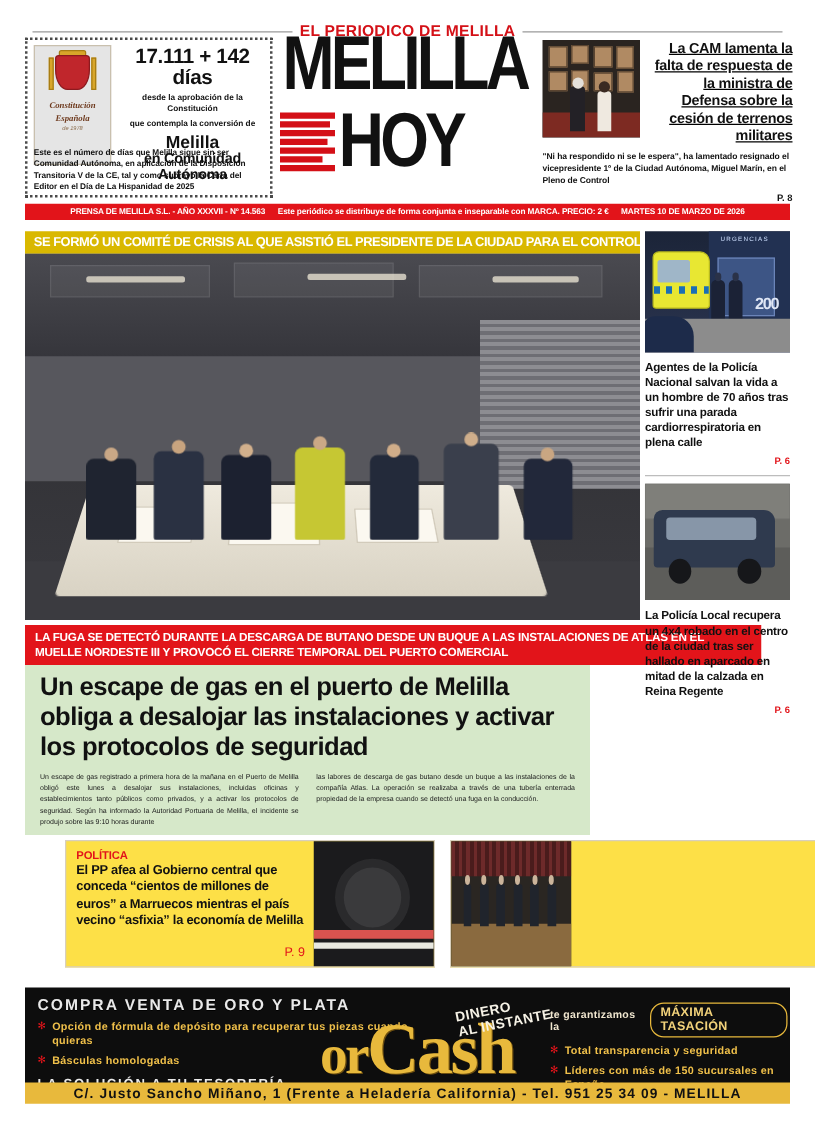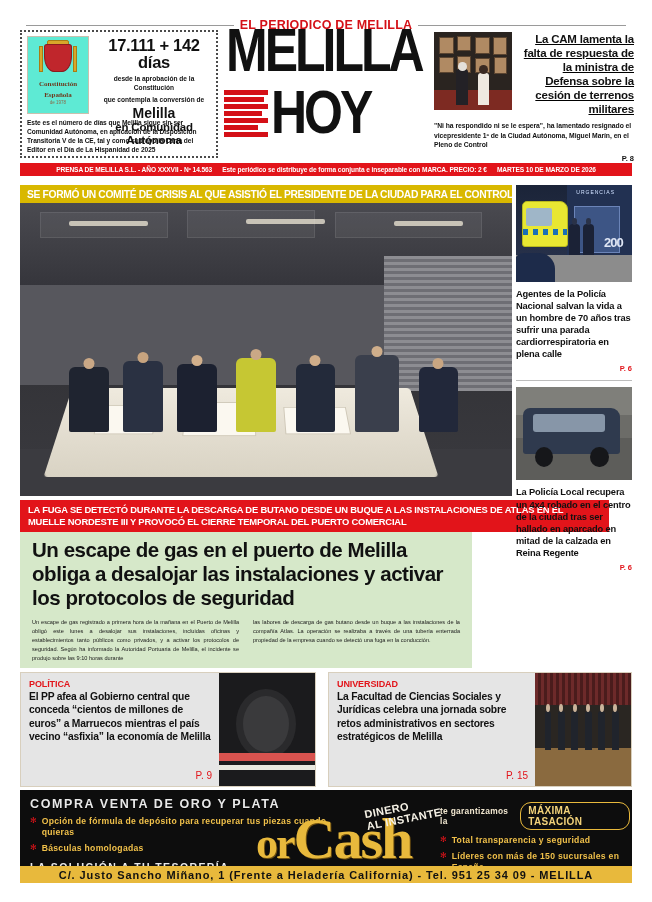--- a/index.html
+++ b/index.html
@@ -27,24 +27,24 @@
   
   .masthead { position:absolute; left:0; top:30px; width:652px; height:128px; }
 
   
   .const-box {
     position:absolute; left:20px; top:0; width:198px; height:128px;
     border:2px dotted #4a4a4a; background:#fff; padding:4px 5px;
   }
   .const-top { display:flex; gap:6px; height:80px; }
   .const-img {
-    width:62px; height:78px; flex:0 0 62px;
-    background:#5eead4; border:1px solid #c9c0ae;
+    width:62px; height:96px; flex:0 0 62px;
+    background:#e5e5e5; border:1px solid #c9c0ae;
     display:flex; flex-direction:column; align-items:center;
-    justify-content:flex-start; padding-top:3px; overflow:hidden;
+    justify-content:flex-start; padding-top:3px; overflow:hidden;font-style:italic;
   }
   .shield { width:40px; height:38px; position:relative; }
   .shield .sh-body {
     position:absolute; inset:4px 6px 6px 6px; background:#c0262c;
     border-radius:3px 3px 10px 10px / 3px 3px 16px 16px;
     border:1px solid #8c1a1f;
   }
   .shield .sh-crown {
     position:absolute; left:9px; top:0; width:22px; height:7px;
     background:#d8a62a; border:1px solid #a87d14; border-radius:2px;
@@ -200,21 +200,21 @@
 
   
   .car4x4 { height:93px; background:#6c6c68; }
   .car4x4 .road { position:absolute; left:0; right:0; bottom:0; height:46%; background:#5d5d5a; }
   .car4x4 .suv { position:absolute; left:6%; top:22%; width:84%; height:50%; background:#2f3a4e; border-radius:7px 9px 3px 3px; }
   .car4x4 .suv .win { position:absolute; left:10%; top:12%; width:74%; height:40%; background:#8796a8; border-radius:3px; }
   .car4x4 .wh { position:absolute; bottom:14%; width:16%; height:22%; background:#16171a; border-radius:50%; }
   .car4x4 .bg { position:absolute; left:0; right:0; top:0; height:30%; background:#7f7f7a; }
 
   
-  .bbox { position:absolute; top:672px; height:115px; background:#e5e5e5; border:1px solid #d8cfbd; }
+  .bbox { position:absolute; top:672px; height:102px; background:#fde047; border:1px solid #d8cfbd;margin-left:32px; }
   .bbox.left { left:20px; width:296px; }
   .bbox.right { left:328px; width:304px; }
   .bbox-inner { display:flex; height:100%; }
   .bbox-txt { flex:1 1 auto; padding:6px 7px 4px 8px; position:relative; }
   .kicker { font-size:9px; font-weight:bold; color:#e2141a; letter-spacing:-.1px; margin-bottom:1px; }
   .bbox-head { font-size:10.3px; font-weight:bold; color:#111; line-height:1.3; letter-spacing:-.2px; }
   .bbox-page { position:absolute; right:7px; bottom:5px; font-size:10px; font-weight:normal; color:#e2141a; }
   .bbox-photo { width:96px; flex:0 0 96px; position:relative; overflow:hidden; }
   .truck { background:#1b1b1d; }
   .truck .tire { position:absolute; left:18%; top:14%; width:62%; height:62%; background:#3a3a3c; border-radius:50%; border:7px solid #2a2a2c; }
@@ -447,25 +447,20 @@
       <div class="bbox-photo truck">
         <div class="tire"></div>
           <div class="bar"></div>
           <div class="bar2"></div>
       </div>
     </div>
   </div>
 
   <div class="bbox right">
     <div class="bbox-inner">
-      <div class="bbox-txt">
-        <div class="kicker">UNIVERSIDAD</div>
-        <div class="bbox-head">La Facultad de Ciencias Sociales y Jurídicas celebra una jornada sobre retos administrativos en sectores estratégicos de Melilla</div>
-        <div class="bbox-page">P. 15</div>
-      </div>
       <div class="bbox-photo aula">
         <div class="curtain"></div>
         <div class="stage"></div>
         <div class="pp" style="left:10%"></div>
           <div class="pp" style="left:24%"></div>
         <div class="pp" style="left:38%"></div>
           <div class="pp" style="left:52%"></div>
         <div class="pp" style="left:66%"></div>
           <div class="pp" style="left:80%"></div>
       </div>

